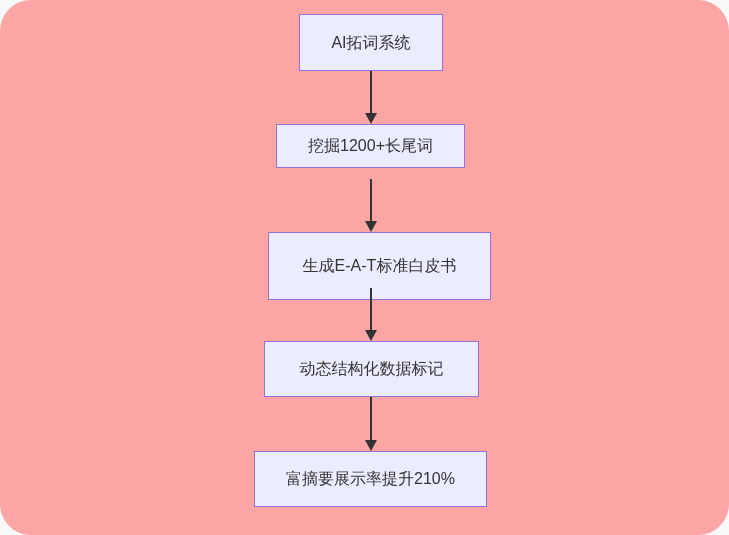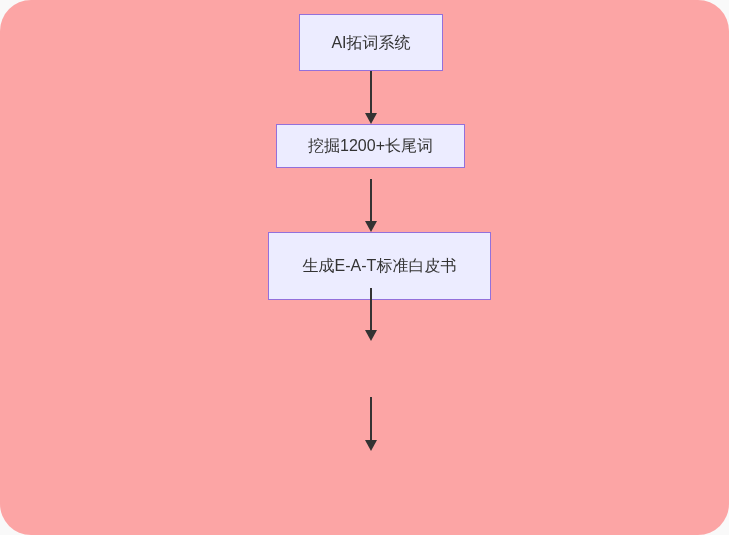--- a/index.html
+++ b/index.html
@@ -74,17 +74,23 @@
   </div>
 
   <div class="edge e1"></div>
 
   <div class="node n2">
     <span>生成E-A-T标准白皮书</span>
   </div>
 
   <div class="edge e2"></div>
 
+  <div class="node n3">
+    <span>动态结构化数据标记</span>
+  </div>
 
   <div class="edge e3"></div>
 
+  <div class="node n4">
+    <span>富摘要展示率提升210%</span>
+  </div>
 
 </div>
 
 </body></html>

